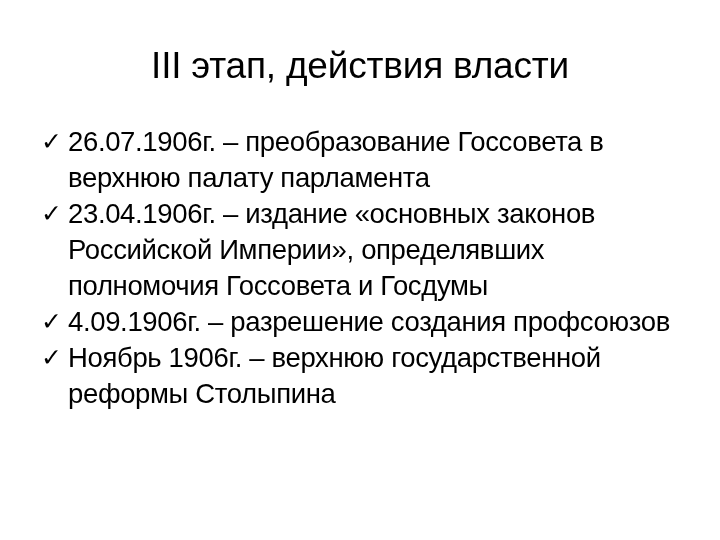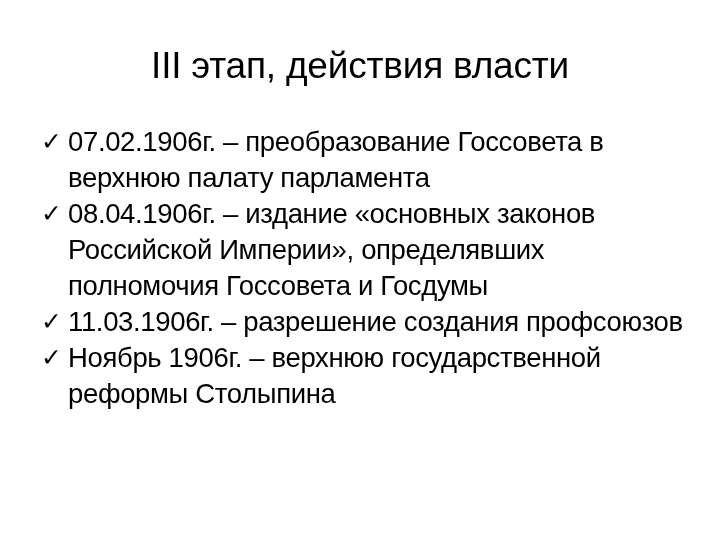--- a/index.html
+++ b/index.html
@@ -81,31 +81,31 @@
 <body>
 
 <div class="slide">
 
   <h1 class="slide-title">III этап, действия власти</h1>
 
   <ul class="body-list">
 
     <li class="bullet-item">
       <span class="bullet-marker">✓</span>
-      <span class="bullet-text">07.02.1906г. – преобразование Госсовета в верхнюю палату парламента</span>
+      <span class="bullet-text">26.07.1906г. – преобразование Госсовета в верхнюю палату парламента</span>
     </li>
 
     <li class="bullet-item">
       <span class="bullet-marker">✓</span>
-      <span class="bullet-text">08.04.1906г. – издание «основных законов Российской Империи», определявших полномочия Госсовета и Госдумы</span>
+      <span class="bullet-text">23.04.1906г. – издание «основных законов Российской Империи», определявших полномочия Госсовета и Госдумы</span>
     </li>
 
     <li class="bullet-item">
       <span class="bullet-marker">✓</span>
-      <span class="bullet-text">11.03.1906г. – разрешение создания профсоюзов</span>
+      <span class="bullet-text">4.09.1906г. – разрешение создания профсоюзов</span>
     </li>
 
     <li class="bullet-item">
       <span class="bullet-marker">✓</span>
       <span class="bullet-text">Ноябрь 1906г. – верхнюю государственной реформы Столыпина</span>
     </li>
 
   </ul>
 
 </div>

